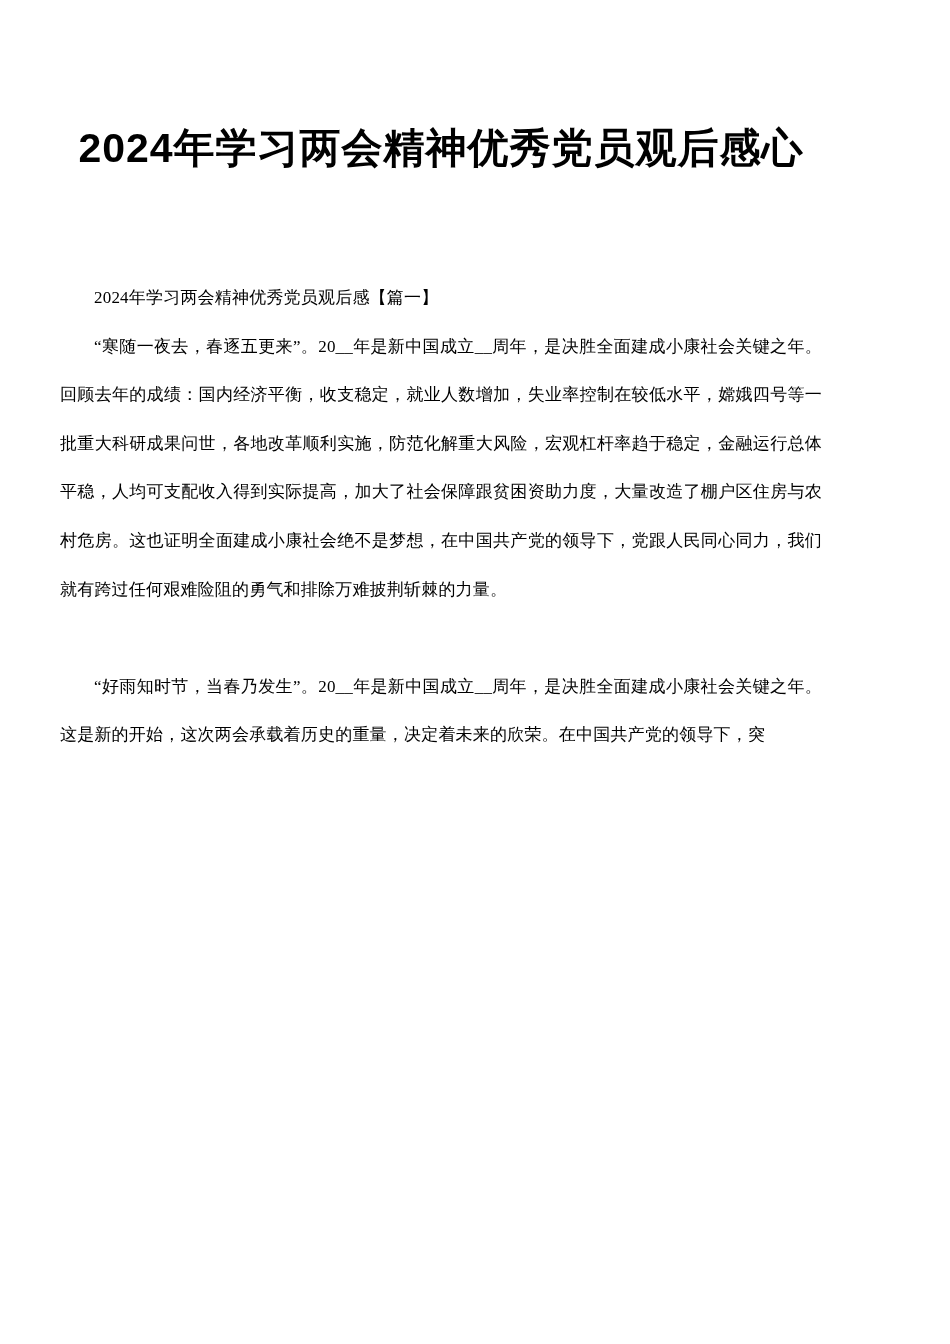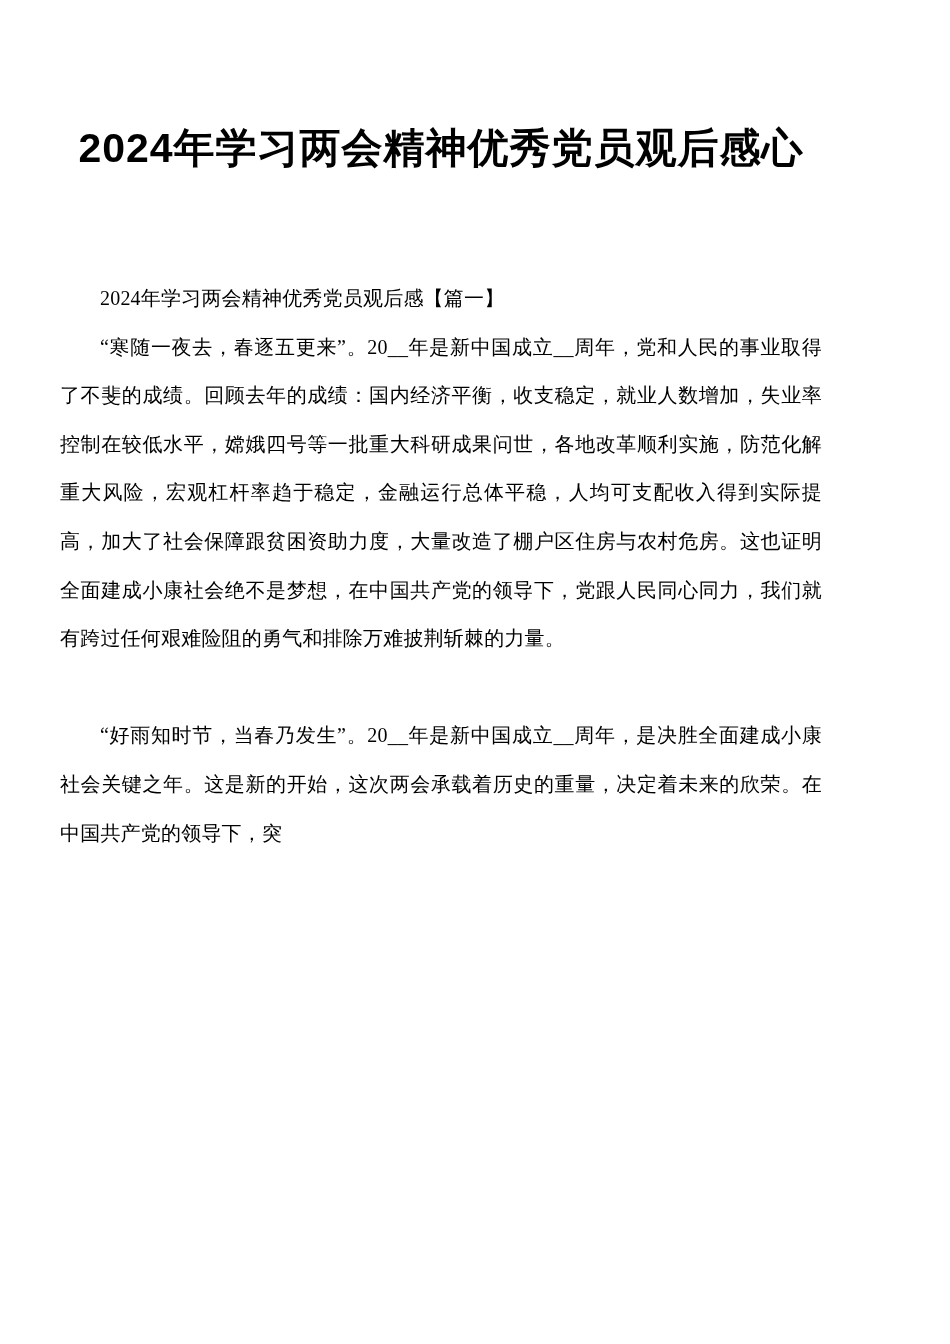--- a/index.html
+++ b/index.html
@@ -26,21 +26,21 @@
     line-height: 56px;
     text-align: center;
     letter-spacing: 1px;
   }
   .doc-title .title-line {
     display: block;
   }
   .doc-body {
     margin-top: 98px;
     font-family: "Liberation Serif", "DejaVu Serif", serif;
-    font-size: 20px;
+    font-size: 17px;
     line-height: 48.6px;
     text-align: justify;
     text-justify: inter-ideograph;
     letter-spacing: 0.2px;
   }
   .para {
     margin: 0;
     text-indent: 2em;
     text-align-last: left;
   }
@@ -55,21 +55,21 @@
 
   <h1 class="doc-title">
     <span class="title-line">2024年学习两会精神优秀党员观后感心</span>
   </h1>
 
   <div class="doc-body">
 
     <p class="para">2024年学习两会精神优秀党员观后感【篇一】</p>
 
 
-    <p class="para">“寒随一夜去，春逐五更来”。20__年是新中国成立__周年，党和人民的事业取得了不斐的成绩。回顾去年的成绩：国内经济平衡，收支稳定，就业人数增加，失业率控制在较低水平，嫦娥四号等一批重大科研成果问世，各地改革顺利实施，防范化解重大风险，宏观杠杆率趋于稳定，金融运行总体平稳，人均可支配收入得到实际提高，加大了社会保障跟贫困资助力度，大量改造了棚户区住房与农村危房。这也证明全面建成小康社会绝不是梦想，在中国共产党的领导下，党跟人民同心同力，我们就有跨过任何艰难险阻的勇气和排除万难披荆斩棘的力量。</p>
+    <p class="para">“寒随一夜去，春逐五更来”。20__年是新中国成立__周年，是决胜全面建成小康社会关键之年。回顾去年的成绩：国内经济平衡，收支稳定，就业人数增加，失业率控制在较低水平，嫦娥四号等一批重大科研成果问世，各地改革顺利实施，防范化解重大风险，宏观杠杆率趋于稳定，金融运行总体平稳，人均可支配收入得到实际提高，加大了社会保障跟贫困资助力度，大量改造了棚户区住房与农村危房。这也证明全面建成小康社会绝不是梦想，在中国共产党的领导下，党跟人民同心同力，我们就有跨过任何艰难险阻的勇气和排除万难披荆斩棘的力量。</p>
 
     <div class="blank-line"></div>
 
     <p class="para">“好雨知时节，当春乃发生”。20__年是新中国成立__周年，是决胜全面建成小康社会关键之年。这是新的开始，这次两会承载着历史的重量，决定着未来的欣荣。在中国共产党的领导下，突</p>
 
   </div>
 
 </div>
 
 </body></html>

